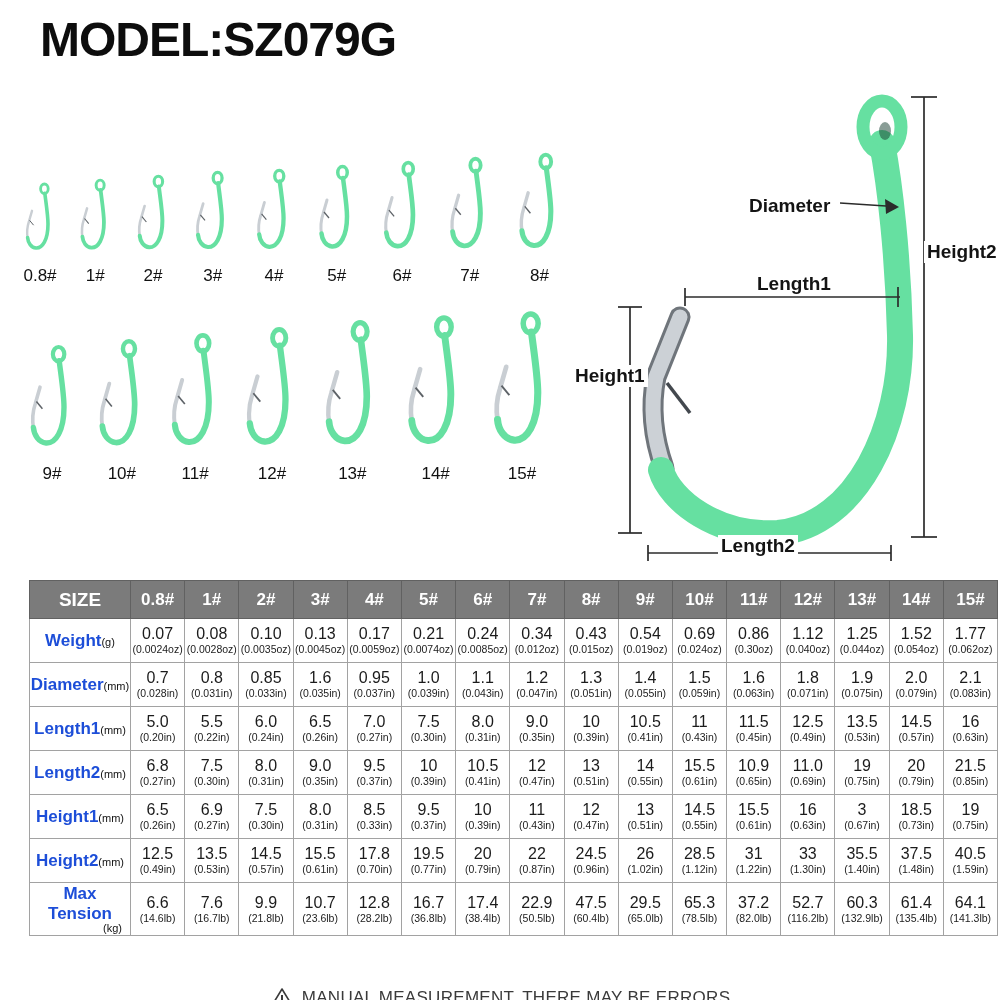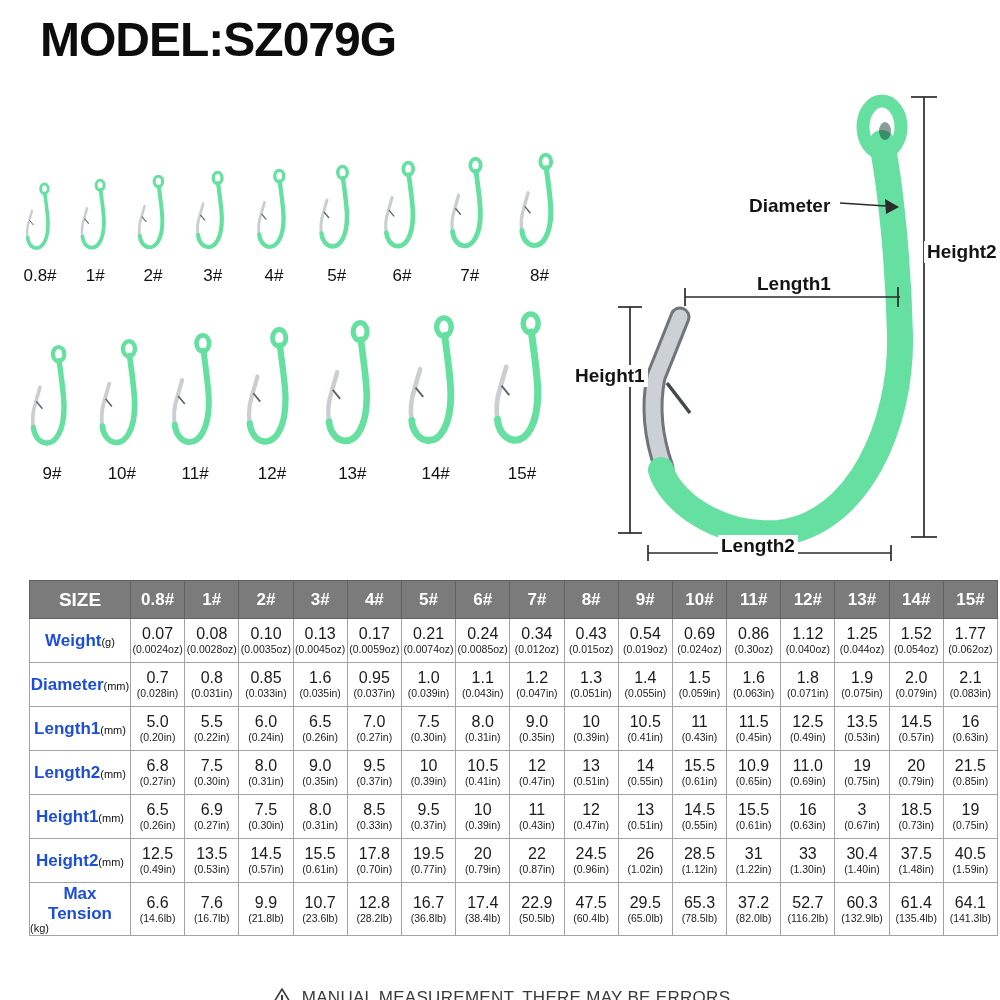--- a/index.html
+++ b/index.html
@@ -30,21 +30,21 @@
 
   .size-table-wrap { position:absolute; left:2px; top:580px; width:996px;padding-left:27px; }
   table { border-collapse:collapse; width:100%; table-layout:fixed; }
   thead th { background:var(--header-gray); color:#fff; font-size:17px; font-weight:700;
     height:38px; border:1px solid #616161; }
   th.size-th { width:101px; font-size:19px; }
   tbody th, tbody td { border:1px solid #a2a2a2; height:44px; text-align:center;
     vertical-align:middle; padding:1px 0; }
   .rlabel { font-weight:700; font-size:17px; color:#1d4ed8; }
   .runit  { font-size:11px; font-weight:400; color:#111; }
-  .unit-below { display:block; text-align:left; padding-right:8px; margin-top:-2px; }
+  .unit-below { display:block; text-align:right; padding-right:8px; margin-top:-2px; }
   td .main { font-size:16px; line-height:1.15; color:#1b1b1b; }
   td .sub  { font-size:10.5px; line-height:1.2; color:#1b1b1b; }
 
   .footer { position:absolute; left:0; top:987px; width:1000px; display:flex;
     justify-content:center; align-items:center; gap:8px; }
   .footer-text { font-size:17px; color:#3a3a3a; letter-spacing:0.3px; }
 </style>
 </head>
 <body>
 
@@ -640,21 +640,21 @@
             </td>
             <td>
               <div class="main">31</div>
               <div class="sub">(1.22in)</div>
             </td>
             <td>
               <div class="main">33</div>
               <div class="sub">(1.30in)</div>
             </td>
             <td>
-              <div class="main">30.4</div>
+              <div class="main">35.5</div>
               <div class="sub">(1.40in)</div>
             </td>
             <td>
               <div class="main">37.5</div>
               <div class="sub">(1.48in)</div>
             </td>
             <td>
               <div class="main">40.5</div>
               <div class="sub">(1.59in)</div>
             </td>

